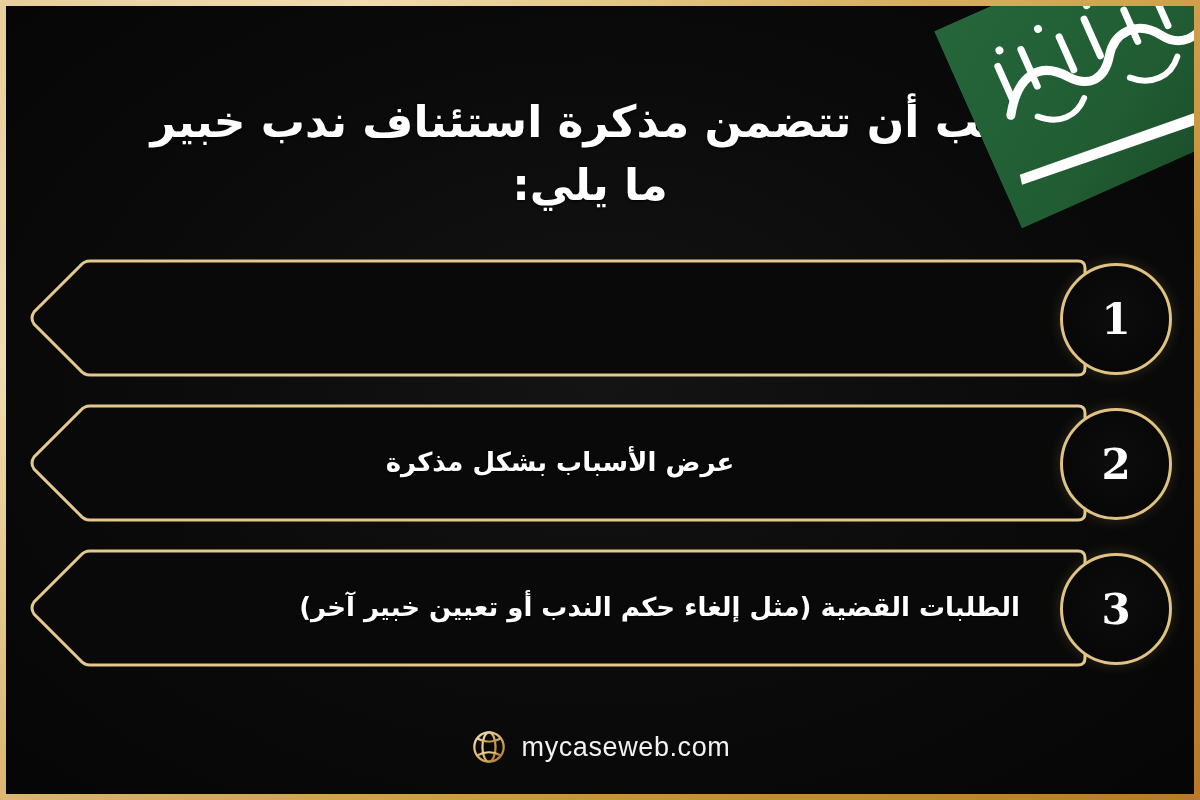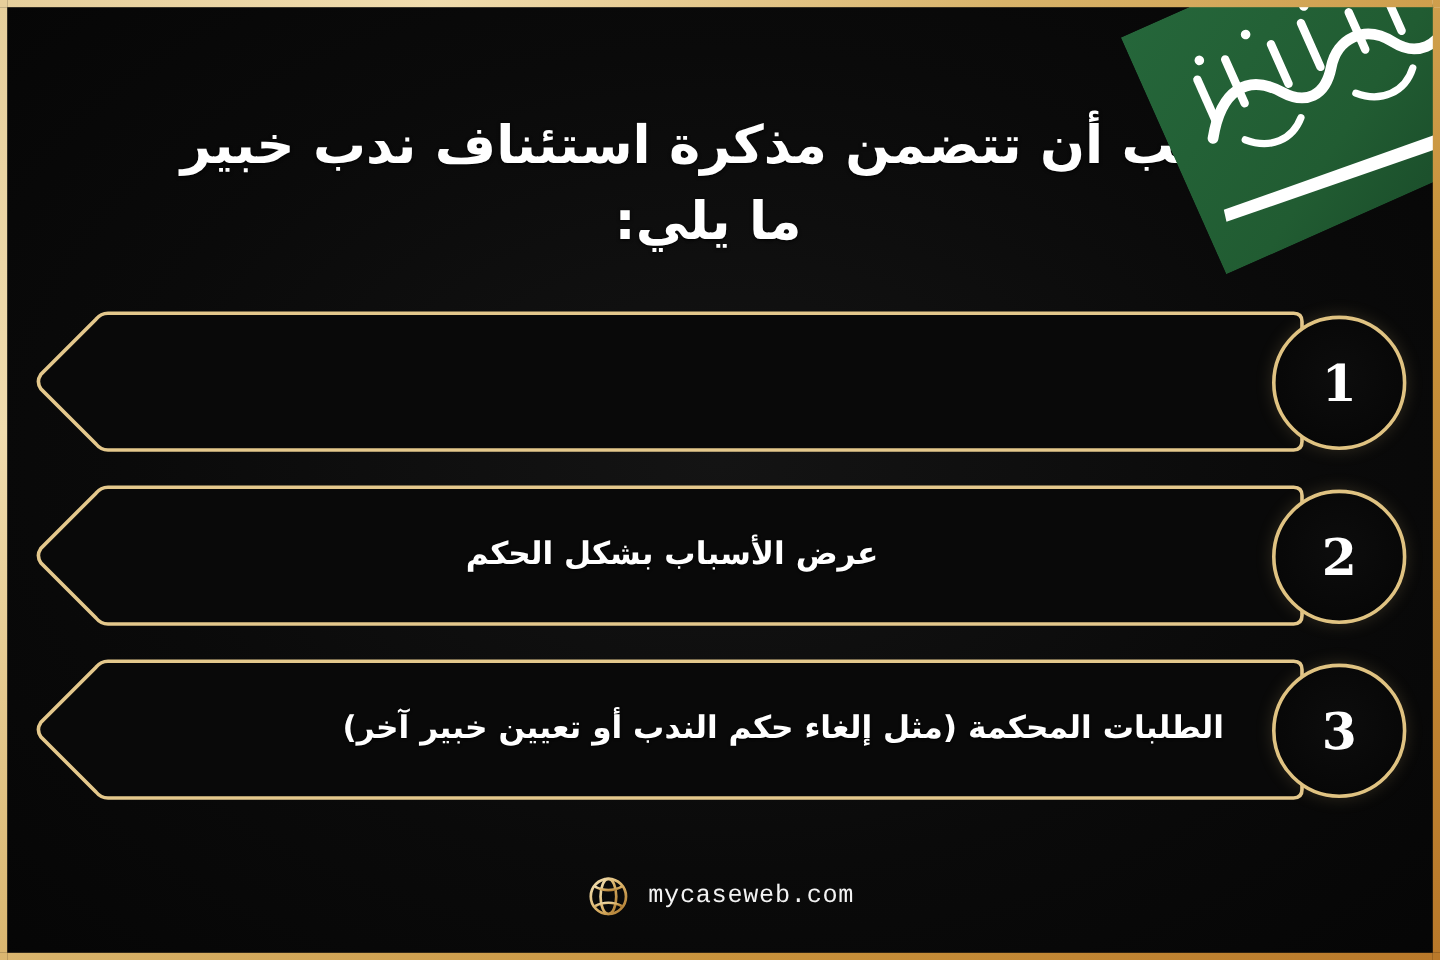--- a/index.html
+++ b/index.html
@@ -142,22 +142,22 @@
     direction: ltr;
     z-index: 20;
   }
   .globe-icon {
     width: 38px;
     height: 38px;
     display: block;
   }
   .site-name {
     color: #f2f2f2;
-    font-family: Liberation Mono, monospace;
-    font-size: 21px;
+    font-family: Liberation Sans, sans-serif;
+    font-size: 27px;
     letter-spacing: .6px;
   }
 </style>
 </head>
 <body>
 
 <div class="canvas">
 
   <div class="flag-wrap">
     <svg viewBox="0 0 330 216" preserveAspectRatio="none" aria-hidden="true">
@@ -209,29 +209,29 @@
       <svg class="chev-svg" viewBox="0 0 1060 120" preserveAspectRatio="none" aria-hidden="true">
         <path d="M62 3 L1050 3 Q1057 3 1057 10 L1057 110 Q1057 117 1050 117 L62 117 Q56 117 52 112 L6 66 Q2 60 6 54 L52 8 Q56 3 62 3 Z" fill="#090909" stroke="#e4c88c" stroke-width="3"></path>
       </svg>
       <div class="num-badge">1</div>
     </div>
 
     <div class="row">
       <svg class="chev-svg" viewBox="0 0 1060 120" preserveAspectRatio="none" aria-hidden="true">
         <path d="M62 3 L1050 3 Q1057 3 1057 10 L1057 110 Q1057 117 1050 117 L62 117 Q56 117 52 112 L6 66 Q2 60 6 54 L52 8 Q56 3 62 3 Z" fill="#090909" stroke="#e4c88c" stroke-width="3"></path>
       </svg>
-      <div class="row-label" style="justify-content:center;">عرض الأسباب بشكل الحكم</div>
+      <div class="row-label" style="justify-content:center;">عرض الأسباب بشكل مذكرة</div>
       <div class="num-badge">2</div>
     </div>
 
     <div class="row">
       <svg class="chev-svg" viewBox="0 0 1060 120" preserveAspectRatio="none" aria-hidden="true">
         <path d="M62 3 L1050 3 Q1057 3 1057 10 L1057 110 Q1057 117 1050 117 L62 117 Q56 117 52 112 L6 66 Q2 60 6 54 L52 8 Q56 3 62 3 Z" fill="#090909" stroke="#e4c88c" stroke-width="3"></path>
       </svg>
-      <div class="row-label">الطلبات المحكمة (مثل إلغاء حكم الندب أو تعيين خبير آخر)</div>
+      <div class="row-label">الطلبات القضية (مثل إلغاء حكم الندب أو تعيين خبير آخر)</div>
       <div class="num-badge">3</div>
     </div>
 
   </div>
 
   <div class="footer">
     <svg class="globe-icon" viewBox="0 0 44 44" aria-hidden="true">
       <defs>
         <linearGradient id="globeGold" x1="0" y1="0" x2="1" y2="1">
           <stop offset="0%" stop-color="#f3e3b8"></stop>

